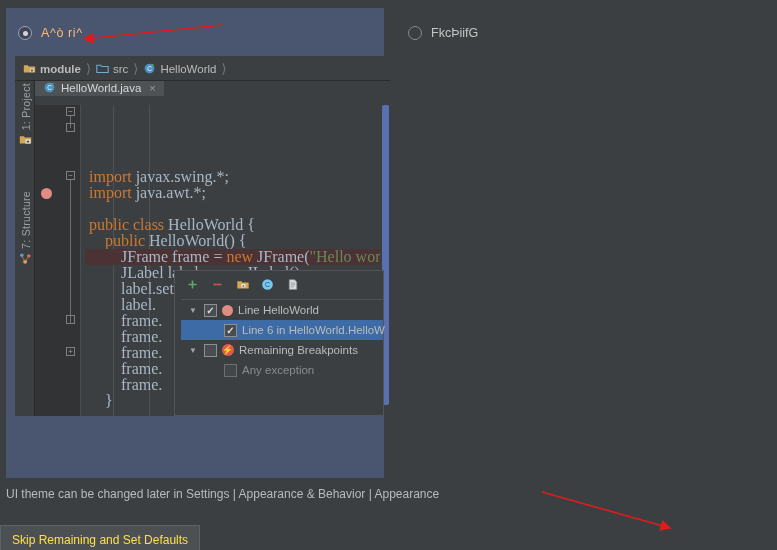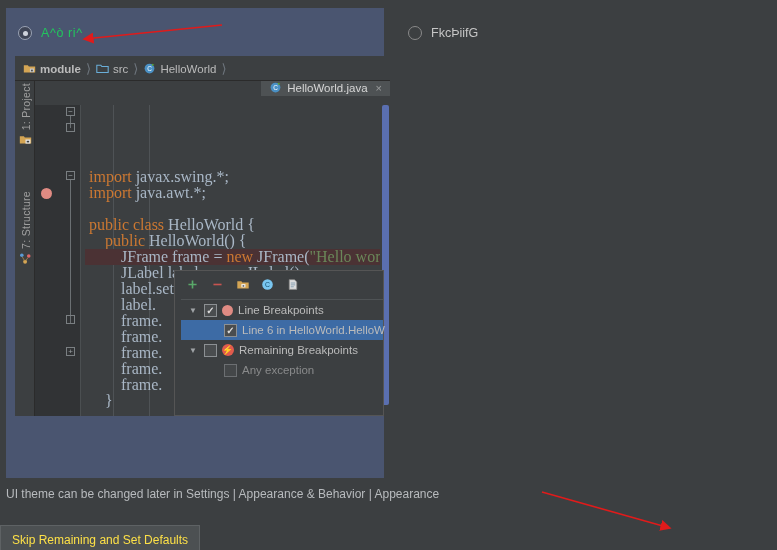--- a/index.html
+++ b/index.html
@@ -19,40 +19,40 @@
   .radio-row { position: absolute; top: 26px; left: 18px; display: flex; align-items: center; gap: 9px; }
   #col-light .radio-row { left: 18px; }
   .radio {
     width: 14px; height: 14px; border-radius: 50%;
     border: 1px solid #6b7285; background: #45485a;
     display: flex; align-items: center; justify-content: center; flex: none;
   }
   .radio.sel { border-color: #9aa2b4; background: #3f4556; }
   .radio.sel::after { content: ""; width: 5px; height: 5px; border-radius: 50%; background: #cfd3dc; }
   #col-light .radio { border: 1px solid #8a8a8a; background: #3c3f41; }
-  .radio-label { font-size: 12.5px; color: #22c55e; letter-spacing: .6px; }
+  .radio-label { font-size: 12.5px; color: #fdba74; letter-spacing: .6px; }
   #col-light .radio-label { color: #c6c6c6; letter-spacing: 0; }
 
   
   .card-bg { position: absolute; left: 6px; top: 8px; width: 378px; height: 470px; background: #4a5570; }
 
   
   .ide { position: absolute; overflow: hidden; }
   #ide-dark  { left: 15px; top: 56px; width: 375px; height: 360px; background: #3c3f41; color: #a9b7c6; }
 
   .crumbbar { height: 25px; display: flex; align-items: center; padding-left: 8px; gap: 3px; }
   #ide-dark  .crumbbar { background: #3c3f41; border-bottom: 1px solid #2b2b2b; }
   .crumb { display: flex; align-items: flex-end; gap: 4px; font-size: 11.5px; }
   .crumb.bold { font-weight: bold; }
   #ide-dark  .crumb { color: #bbbbbb; }
   .sep { font-size: 13px; opacity: .45; margin: 0 2px; }
 
   .ico { width: 13px; height: 13px; flex: none; display: block; }
 
-  .tabbar { height: 24px; display: flex; align-items: flex-end; flex-direction: column; }
+  .tabbar { height: 24px; display: flex; align-items: flex-start; }
   #ide-dark  .tabbar { background: #3c3f41; }
   .tab { display: flex; align-items: center; gap: 5px; padding: 0 8px; font-size: 11.5px; }
   #ide-dark  .tab { background: #4e5254; color: #d6d6d6; border-bottom: 2px solid #4e5254; }
   .tab-x { font-size: 11px; opacity: .55; margin-left: 3px; }
 
   
   .strip { position: absolute; left: 0; top: 25px; bottom: 0; width: 20px; }
   #ide-dark  .strip { background: #3c3f41; border-right: 1px solid #2b2b2b; }
   .vtext {
     writing-mode: vertical-rl; transform: rotate(180deg);
@@ -267,21 +267,21 @@
                 <path d="M3 1.5h7l3 3V14.5H3z" fill="#dcdcdc" stroke="#888"></path>
                 <path d="M5 6h6M5 8.5h6M5 11h4" stroke="#7090a8" stroke-width="1"></path>
               </svg>
           </span>
         </div>
         <div class="bp-tree">
             <div class="trow" style="padding-left: 6px;">
               <span class="twisty">▼</span>
               <span class="cb on">✓</span>
               <span class="bpcircle"></span>
-              <span>Line Breakpoints</span>
+              <span>Line HelloWorld</span>
             </div>
             <div class="trow sel" style="padding-left: 26px;">
               <span class="twisty"></span>
               <span class="cb on">✓</span>
               <span>Line 6 in HelloWorld.HelloW</span>
             </div>
             <div class="trow" style="padding-left: 6px;">
               <span class="twisty">▼</span>
               <span class="cb off">✓</span>
               <span class="excircle">⚡</span>

